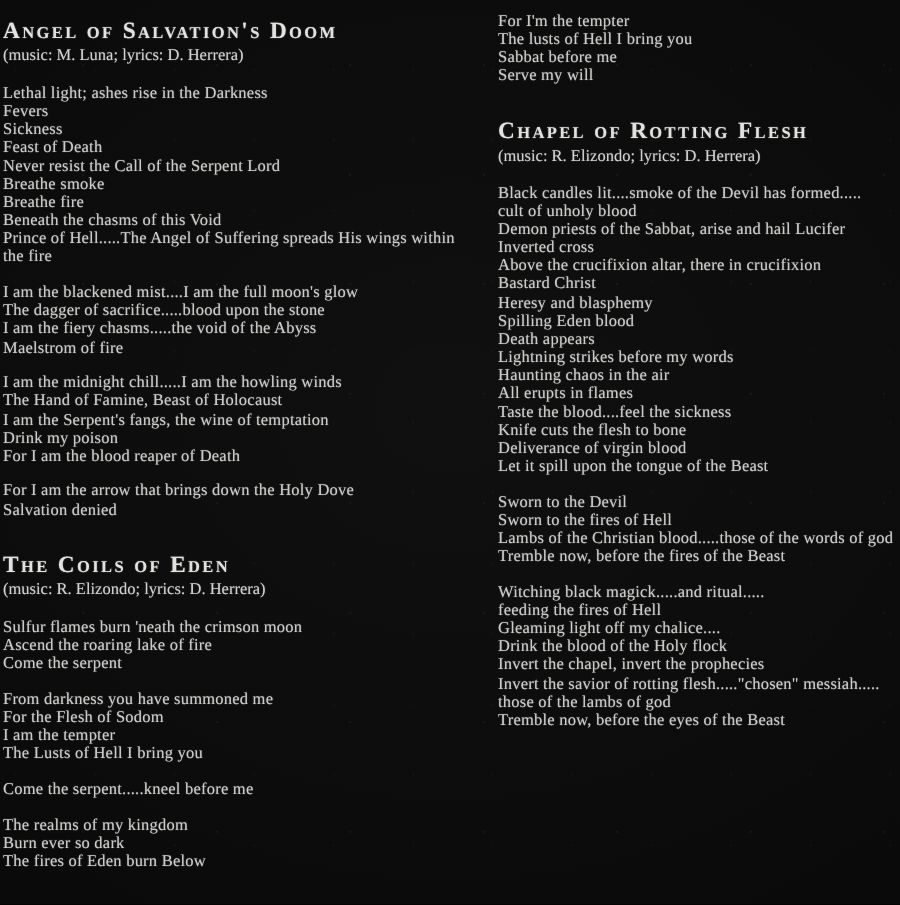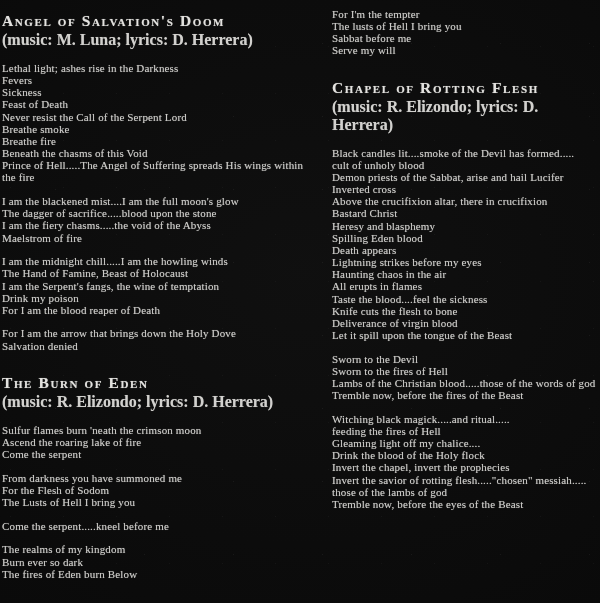--- a/index.html
+++ b/index.html
@@ -35,24 +35,23 @@
     font-size: 15.5px;
     font-weight: bold;
     font-variant: small-caps;
     letter-spacing: 1.6px;
     color: #e3e2df;
     text-shadow: 0 0 1px rgba(235,235,235,0.5);
     white-space: nowrap;
   }
   .song-credits {
     margin-top: 1px;
-    font-size: 16px;
+    font-size: 11px;
     color: #d2d1ce;
     text-shadow: 0 0 0.8px rgba(225,225,225,0.45);
-    font-weight: bold;
   }
   .stanza { margin: 0 0 11.5px 0; }
   .stanza:last-child { margin-bottom: 0; }
   .line {
     font-size: 11px;
     line-height: 12.15px;
     letter-spacing: 0.15px;
     color: #cccbc8;
     text-shadow: 0 0 0.8px rgba(222,222,220,0.55);
   }
@@ -89,31 +88,32 @@
         <div class="line">The Hand of Famine, Beast of Holocaust</div>
         <div class="line">I am the Serpent's fangs, the wine of temptation</div>
         <div class="line">Drink my poison</div>
         <div class="line">For I am the blood reaper of Death</div>
       </div>
       <div class="stanza">
         <div class="line">For I am the arrow that brings down the Holy Dove</div>
         <div class="line">Salvation denied</div>
       </div>
       <div class="song-header not-first">
-        <div class="song-title">The Burn of Eden</div>
+        <div class="song-title">The Coils of Eden</div>
         <div class="song-credits">(music: R. Elizondo; lyrics:  D. Herrera)</div>
       </div>
       <div class="stanza">
         <div class="line">Sulfur flames burn 'neath the crimson moon</div>
         <div class="line">Ascend the roaring lake of fire</div>
         <div class="line">Come the serpent</div>
       </div>
       <div class="stanza">
         <div class="line">From darkness you have summoned me</div>
         <div class="line">For the Flesh of Sodom</div>
+        <div class="line">I am the tempter</div>
         <div class="line">The Lusts of Hell I bring you</div>
       </div>
       <div class="stanza">
         <div class="line">Come the serpent.....kneel before me</div>
       </div>
       <div class="stanza">
         <div class="line">The realms of my kingdom</div>
         <div class="line">Burn ever so dark</div>
         <div class="line">The fires of Eden burn Below</div>
       </div>
@@ -132,21 +132,21 @@
       <div class="stanza">
         <div class="line">Black candles lit....smoke of the Devil has formed.....</div>
         <div class="line">cult of unholy blood</div>
         <div class="line">Demon priests of the Sabbat, arise and hail Lucifer</div>
         <div class="line">Inverted cross</div>
         <div class="line">Above the crucifixion altar, there in crucifixion</div>
         <div class="line">Bastard Christ</div>
         <div class="line">Heresy and blasphemy</div>
         <div class="line">Spilling Eden blood</div>
         <div class="line">Death appears</div>
-        <div class="line">Lightning strikes before my eyes</div>
+        <div class="line">Lightning strikes before my words</div>
         <div class="line">Haunting chaos in the air</div>
         <div class="line">All erupts in flames</div>
         <div class="line">Taste the blood....feel the sickness</div>
         <div class="line">Knife cuts the flesh to bone</div>
         <div class="line">Deliverance of virgin blood</div>
         <div class="line">Let it spill upon the tongue of the Beast</div>
       </div>
       <div class="stanza">
         <div class="line">Sworn to the Devil</div>
         <div class="line">Sworn to the fires of Hell</div>

